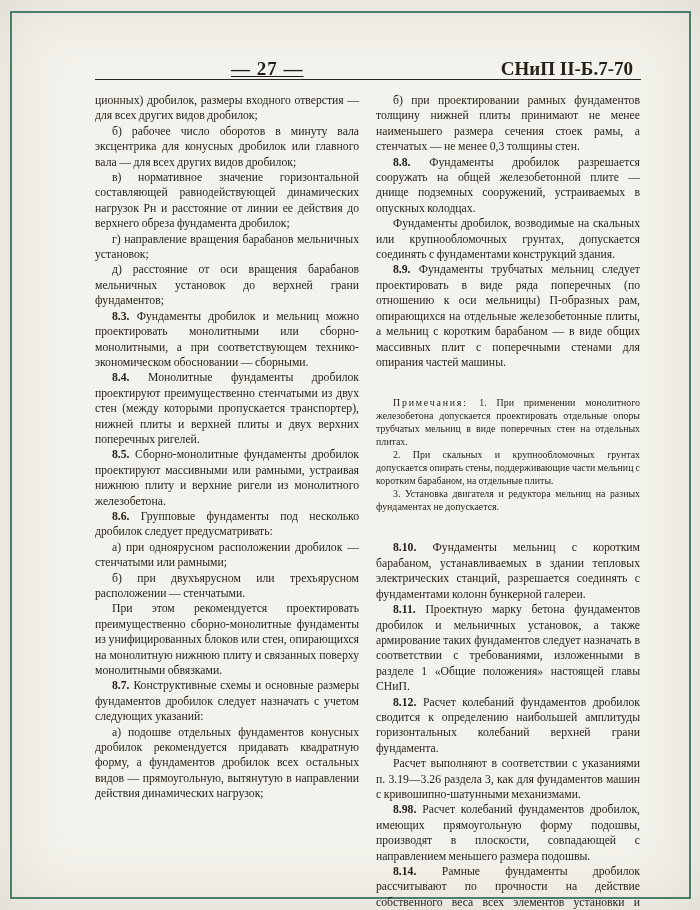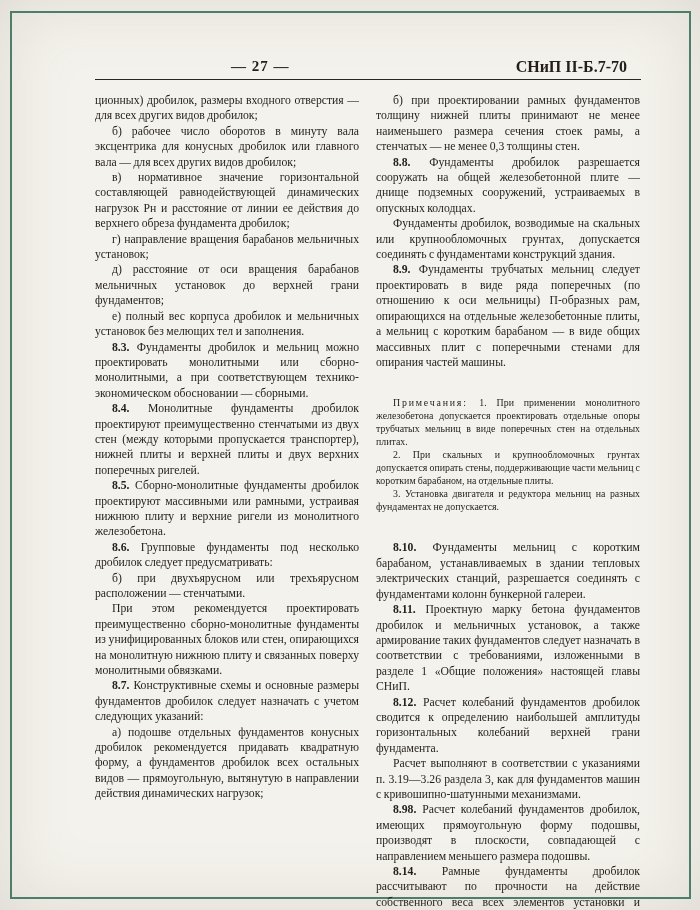--- a/index.html
+++ b/index.html
@@ -29,25 +29,25 @@
     color: #231e18;
   }
   .page-header {
     position: relative;
     height: 21px;
     border-bottom: 1px solid #2c2620;
     margin-bottom: 13px;
   }
   .page-num {
     position: absolute; left: 136px; top: 0;
-    font-weight: bold; font-size: 15px; letter-spacing: 1px;
+    font-weight: bold; font-size: 19px; letter-spacing: 1px; text-decoration: underline;
   }
   .doc-code {
-    position: absolute; right: 14px; top: 0;
-    font-weight: bold; font-size: 16px;
+    position: absolute; right: 8px; top: 0;
+    font-weight: bold; font-size: 19px;
   }
   .columns { display: flex; gap: 17px; }
   .col {
     width: 264px;
     text-align: justify;
     font-size: 11.7px;
     line-height: 15.4px;
     hyphens: auto; -webkit-hyphens: auto;
     word-spacing: -0.4px;
   }
@@ -68,25 +68,25 @@
       <span class="page-num">— 27 —</span>
       <span class="doc-code">СНиП II-Б.7-70</span>
     </div>
     <div class="columns">
       <div class="col" id="col-left">
           <p class="para noindent">ционных) дробилок, размеры входного отверстия — для всех других видов дробилок;</p>
           <p class="para">б) рабочее число оборотов в минуту вала эксцентрика для конусных дробилок или главного вала — для всех других видов дробилок;</p>
           <p class="para">в) нормативное значение горизонтальной составляющей равнодействующей динамических нагрузок Рн и расстояние от линии ее действия до верхнего обреза фундамента дробилок;</p>
           <p class="para">г) направление вращения барабанов мельничных установок;</p>
           <p class="para">д) расстояние от оси вращения барабанов мельничных установок до верхней грани фундаментов;</p>
-          <p class="para">е) полный вес корпуса дробилок и мельничных установок без мелющих тел и заполнения.</p>
           <p class="para"><b class="lead">8.3. </b>Фундаменты дробилок и мельниц можно проектировать монолитными или сборно-монолитными, а при соответствующем технико-экономическом обосновании — сборными.</p>
           <p class="para"><b class="lead">8.4. </b>Монолитные фундаменты дробилок проектируют преимущественно стенчатыми из двух стен (между которыми пропускается транспортер), нижней плиты и верхней плиты и двух верхних поперечных ригелей.</p>
           <p class="para"><b class="lead">8.5. </b>Сборно-монолитные фундаменты дробилок проектируют массивными или рамными, устраивая нижнюю плиту и верхние ригели из монолитного железобетона.</p>
           <p class="para"><b class="lead">8.6. </b>Групповые фундаменты под несколько дробилок следует предусматривать:</p>
+          <p class="para">а) при одноярусном расположении дробилок — стенчатыми или рамными;</p>
           <p class="para">б) при двухъярусном или трехъярусном расположении — стенчатыми.</p>
           <p class="para">При этом рекомендуется проектировать преимущественно сборно-монолитные фундаменты из унифицированных блоков или стен, опирающихся на монолитную нижнюю плиту и связанных поверху монолитными обвязками.</p>
           <p class="para"><b class="lead">8.7. </b>Конструктивные схемы и основные размеры фундаментов дробилок следует назначать с учетом следующих указаний:</p>
           <p class="para">а) подошве отдельных фундаментов конусных дробилок рекомендуется придавать квадратную форму, а фундаментов дробилок всех остальных видов — прямоугольную, вытянутую в направлении действия динамических нагрузок;</p>
         </div>
       <div class="col" id="col-right">
           <p class="para">б) при проектировании рамных фундаментов толщину нижней плиты принимают не менее наименьшего размера сечения стоек рамы, а стенчатых — не менее 0,3 толщины стен.</p>
           <p class="para"><b class="lead">8.8. </b>Фундаменты дробилок разрешается сооружать на общей железобетонной плите — днище подземных сооружений, устраиваемых в опускных колодцах.</p>
           <p class="para">Фундаменты дробилок, возводимые на скальных или крупнообломочных грунтах, допускается соединять с фундаментами конструкций здания.</p>
           <p class="para"><b class="lead">8.9. </b>Фундаменты трубчатых мельниц следует проектировать в виде ряда поперечных (по отношению к оси мельницы) П-образных рам, опирающихся на отдельные железобетонные плиты, а мельниц с коротким барабаном — в виде общих массивных плит с поперечными стенами для опирания частей машины.</p>

